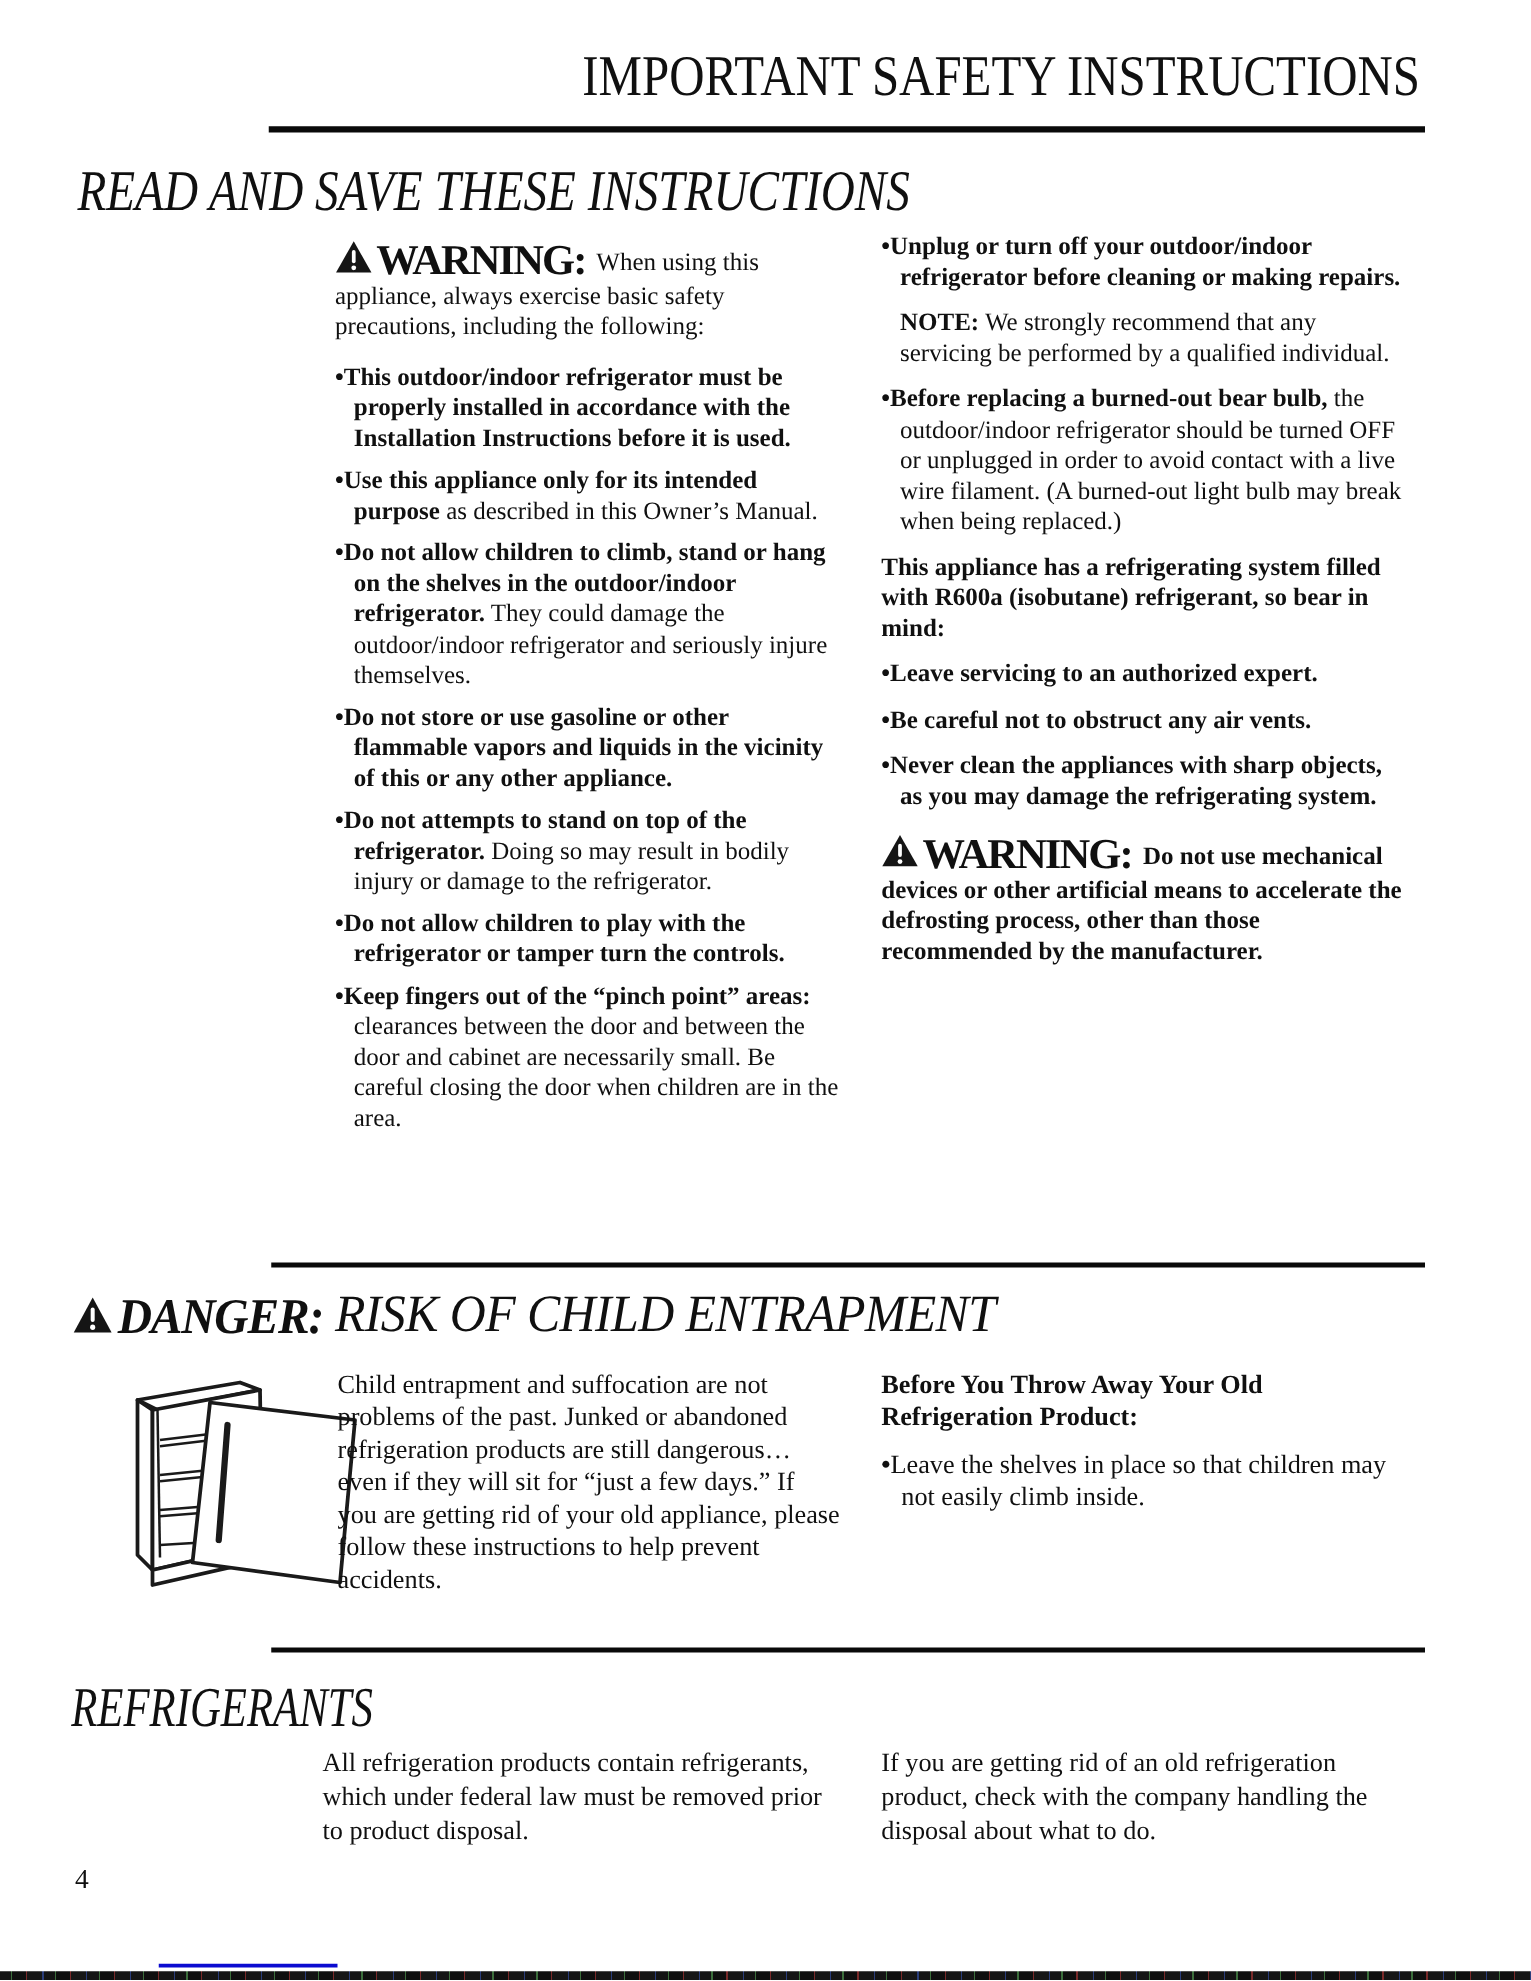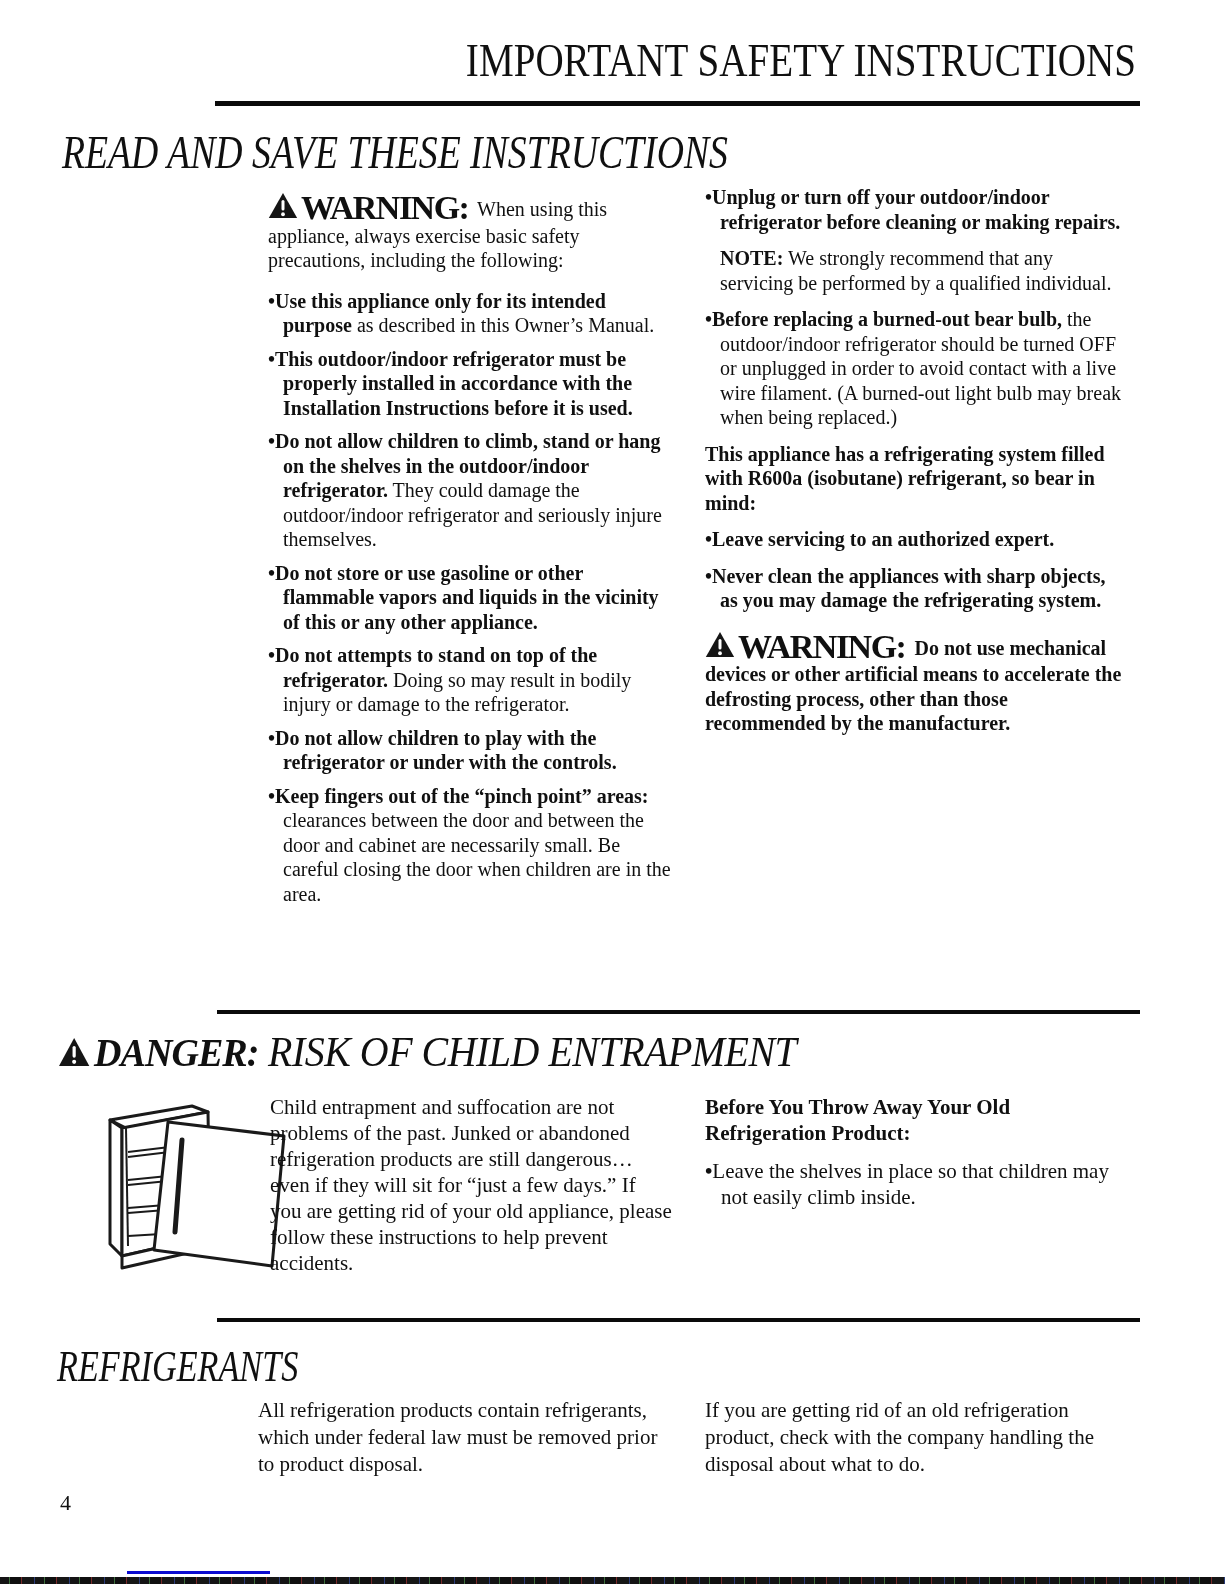--- a/index.html
+++ b/index.html
@@ -81,39 +81,40 @@
   <div class="section-head read-save">READ AND SAVE THESE INSTRUCTIONS</div>
 
   <div class="col col-left">
     <p class="warn"><span class="tri"><svg width="30" height="27" viewBox="0 0 36 32">
             <path d="M18 1 L35 31 H1 Z" fill="#151515"></path>
             <rect x="16.2" y="9.5" width="3.6" height="12.5" rx="1.8" fill="#ffffff"></rect>
             <circle cx="18" cy="26.5" r="2.3" fill="#ffffff"></circle>
           </svg></span><span class="wlabel">WARNING:</span> <span>When using this</span>
       <span>appliance, always exercise basic safety precautions, including the following:</span></p>
 
+    <p class="bullet"><span class="dot">•</span><span class="b">This outdoor/indoor refrigerator must be properly installed in accordance with the Installation Instructions before it is used.</span><span></span></p>
     <p class="bullet"><span class="dot">•</span><span class="b">Use this appliance only for its intended purpose</span><span> as described in this Owner’s Manual.</span></p>
-    <p class="bullet"><span class="dot">•</span><span class="b">This outdoor/indoor refrigerator must be properly installed in accordance with the Installation Instructions before it is used.</span><span></span></p>
     <p class="bullet"><span class="dot">•</span><span class="b">Do not allow children to climb, stand or hang on the shelves in the outdoor/indoor refrigerator.</span><span> They could damage the outdoor/indoor refrigerator and seriously injure themselves.</span></p>
     <p class="bullet"><span class="dot">•</span><span class="b">Do not store or use gasoline or other flammable vapors and liquids in the vicinity of this or any other appliance.</span><span></span></p>
     <p class="bullet"><span class="dot">•</span><span class="b">Do not attempts to stand on top of the refrigerator.</span><span> Doing so may result in bodily injury or damage to the refrigerator.</span></p>
-    <p class="bullet"><span class="dot">•</span><span class="b">Do not allow children to play with the refrigerator or under with the controls.</span><span></span></p>
+    <p class="bullet"><span class="dot">•</span><span class="b">Do not allow children to play with the refrigerator or tamper turn the controls.</span><span></span></p>
     <p class="bullet"><span class="dot">•</span><span class="b">Keep fingers out of the “pinch point” areas:</span><span> clearances between the door and between the door and cabinet are necessarily small. Be careful closing the door when children are in the area.</span></p>
   </div>
 
   <div class="col col-right">
     <p class="bullet"><span class="dot">•</span><span class="b">Unplug or turn off your outdoor/indoor refrigerator before cleaning or making repairs.</span><span></span></p>
 
     <p class="note-para"><span class="b">NOTE:</span><span> We strongly recommend that any servicing be performed by a qualified individual.</span></p>
 
     <p class="bullet"><span class="dot">•</span><span class="b">Before replacing a burned-out bear bulb,</span><span> the outdoor/indoor refrigerator should be turned OFF or unplugged in order to avoid contact with a live wire filament. (A burned-out light bulb may break when being replaced.)</span></p>
 
     <p class="bold-para">This appliance has a refrigerating system filled with R600a (isobutane) refrigerant, so bear in mind:</p>
 
     <p class="bullet"><span class="dot">•</span><span class="b">Leave servicing to an authorized expert.</span><span></span></p>
+    <p class="bullet"><span class="dot">•</span><span class="b">Be careful not to obstruct any air vents.</span><span></span></p>
     <p class="bullet"><span class="dot">•</span><span class="b">Never clean the appliances with sharp objects, as you may damage the refrigerating system.</span><span></span></p>
 
     <p class="warn warn2"><span class="tri"><svg width="30" height="27" viewBox="0 0 36 32">
             <path d="M18 1 L35 31 H1 Z" fill="#151515"></path>
             <rect x="16.2" y="9.5" width="3.6" height="12.5" rx="1.8" fill="#ffffff"></rect>
             <circle cx="18" cy="26.5" r="2.3" fill="#ffffff"></circle>
           </svg></span><span class="wlabel">WARNING:</span> <span>Do not use</span>
       <span>mechanical devices or other artificial means to accelerate the defrosting process, other than those recommended by the manufacturer.</span></p>
   </div>
 

